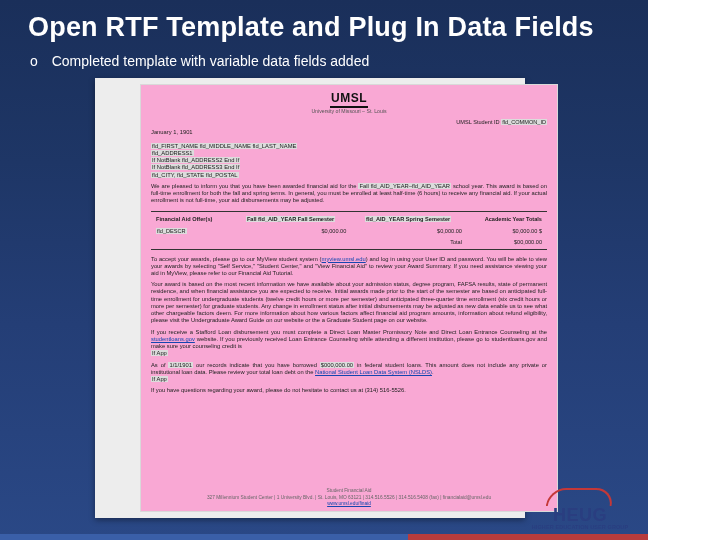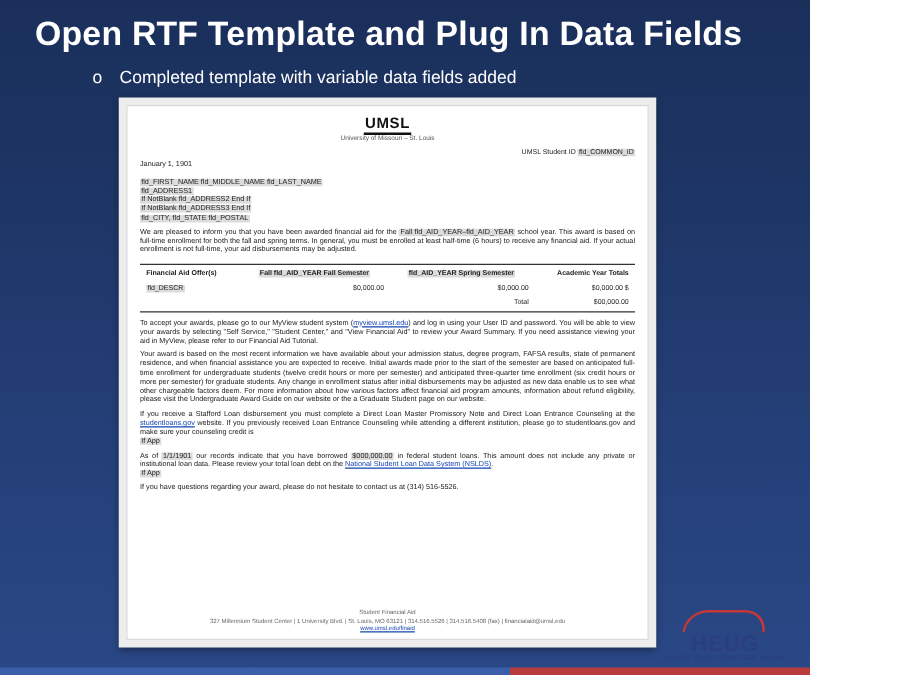--- a/index.html
+++ b/index.html
@@ -14,40 +14,40 @@
     font-size: 27px;
     font-weight: 700;
     padding: 12px 0 10px 28px;
     letter-spacing: 0.2px;
   }
   .bullet-row {
     color: #fff;
     font-size: 14px;
     padding-left: 30px;
     margin-bottom: 6px;
-    margin-left: 44px;
   }
   .bullet-row .bullet-glyph { margin-right: 10px; }
   .doc-wrap {
     position: absolute;
     left: 95px; top: 78px;
     width: 430px; height: 440px;
     background: #ededed;
     box-shadow: 0 2px 6px rgba(0,0,0,0.4);
     padding: 6px;
   }
   .doc {
     width: 100%; height: 100%;
-    background: #ffffff;
+    background: #f9a8d4;
     border: 1px solid #d9d9d9;
     padding: 6px 10px 4px 10px;
     font-size: 5.8px;
     color: #222;
     line-height: 1.25;
     position: relative;
+    margin-left: 39px;
   }
   .doc-header { text-align: center; }
   .doc-logo {
     display: inline-block;
     font-weight: 900;
     font-size: 12px;
     letter-spacing: 0.5px;
     border-bottom: 2px solid #111;
     padding: 0 1px;
     color: #111;

